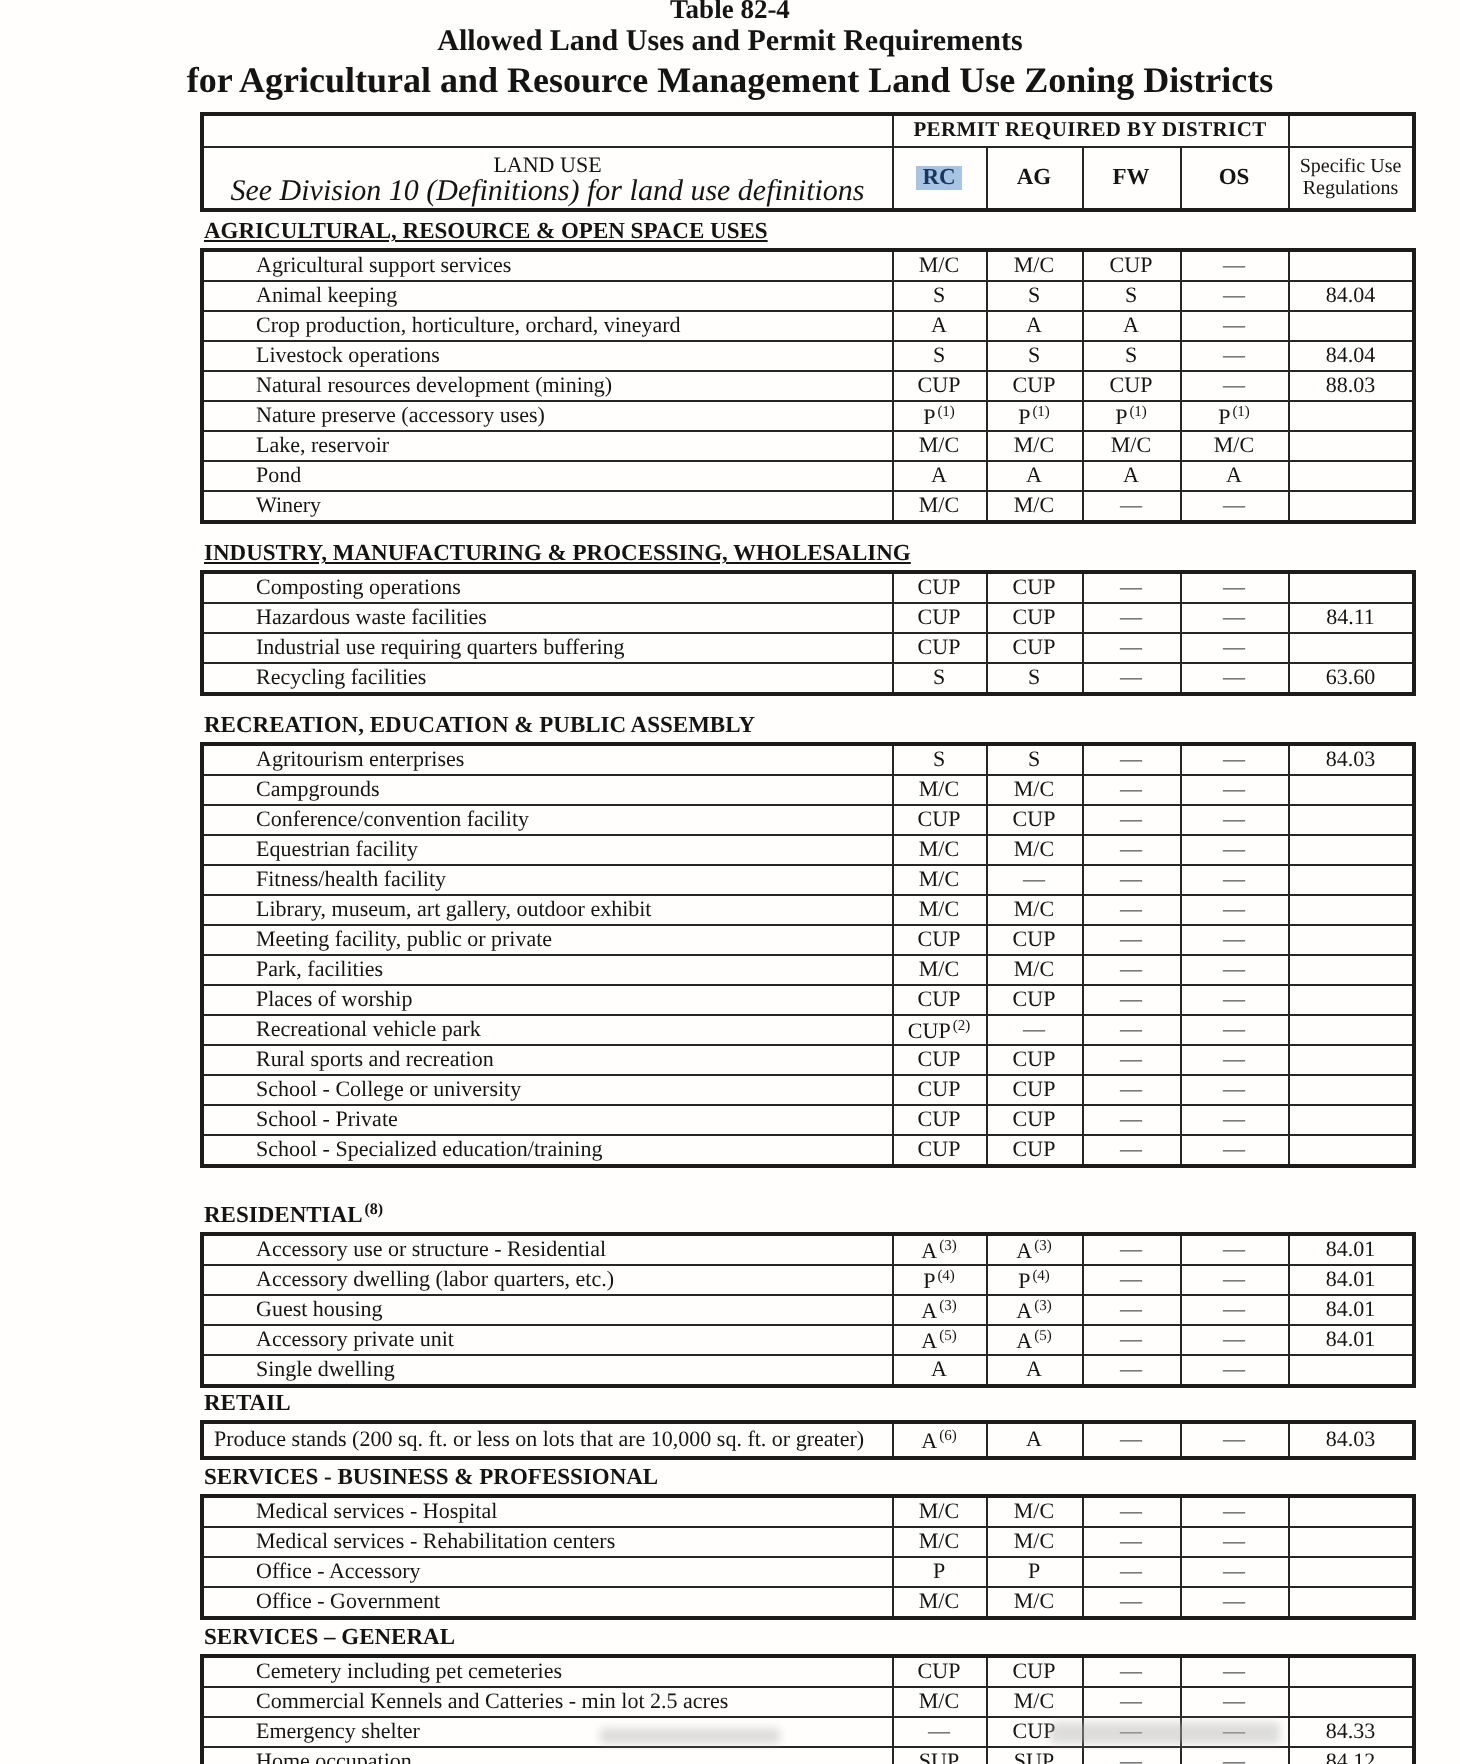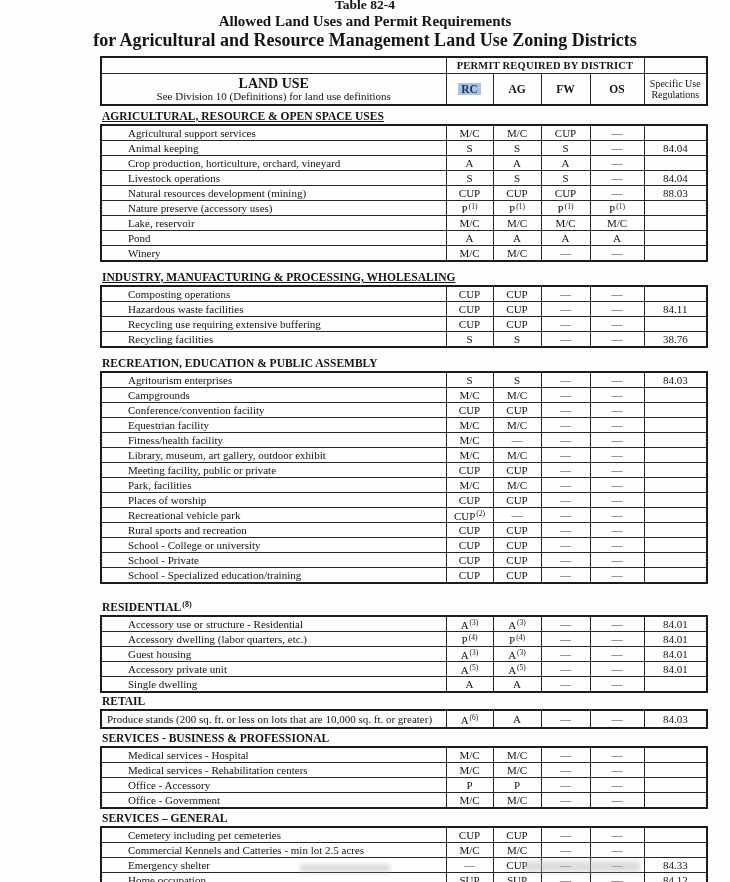--- a/index.html
+++ b/index.html
@@ -15,22 +15,22 @@
   
   .tablezone{margin-left:100px;width:608px;margin-top:6px;}
   table{border-collapse:collapse;table-layout:fixed;width:606px;}
   table.head,table.grid{border:2px solid #1c1c1c;}
   td{border:1px solid #262626;font-size:11px;padding:0 2px;overflow:hidden;vertical-align:middle;}
   
   .banner-row td{height:15px;}
   .banner{font-weight:bold;text-align:center;font-size:10.5px;letter-spacing:.2px;}
   .colhead-row td{height:30px;}
   .landuse-h{text-align:center;}
-  .lu-title{font-weight:bold;font-size:14px;line-height:13px;}
-  .lu-sub{font-size:11px;line-height:12px;}
+  .lu-title{font-weight:normal;font-size:11px;line-height:13px;}
+  .lu-sub{font-style:italic;font-size:15px;line-height:12px;}
   .district{font-weight:bold;text-align:center;font-size:11.5px;}
   .hl{background:#a9c4e2;color:#17365d;padding:0 3px;}
   .spec-h{font-weight:normal;font-size:10px;text-align:center;line-height:11px;padding:0 1px;}
   
   .section-title{font-weight:bold;font-size:11.5px;line-height:13px;margin:0 0 1px 2px;}
   .section-title .u{text-decoration:underline;text-underline-offset:1px;}
   sup{font-size:7.5px;vertical-align:4px;margin-left:1px;}
   .section-title sup{font-size:8px;vertical-align:4px;}
   table.grid td{height:14px;}
   td.use{padding-left:26px;}
@@ -194,34 +194,34 @@
             </tr>
             <tr>
               <td class="use">Hazardous waste facilities</td>
               <td class="ctr">CUP</td>
               <td class="ctr">CUP</td>
               <td class="ctr dash">—</td>
               <td class="ctr dash">—</td>
               <td class="ctr reg">84.11</td>
             </tr>
             <tr>
-              <td class="use">Recycling use requiring extensive buffering</td>
+              <td class="use">Industrial use requiring quarters buffering</td>
               <td class="ctr">CUP</td>
               <td class="ctr">CUP</td>
               <td class="ctr dash">—</td>
               <td class="ctr dash">—</td>
               <td class="ctr reg"></td>
             </tr>
             <tr>
               <td class="use">Recycling facilities</td>
               <td class="ctr">S</td>
               <td class="ctr">S</td>
               <td class="ctr dash">—</td>
               <td class="ctr dash">—</td>
-              <td class="ctr reg">38.76</td>
+              <td class="ctr reg">63.60</td>
             </tr>
           </tbody>
         </table>
         <div class="section-title" style="margin-top: 9px;"><span>RECREATION, EDUCATION &amp; PUBLIC ASSEMBLY</span></div>
         <table class="grid">
           <colgroup>
             <col style="width: 345px;">
             <col style="width: 47px;">
             <col style="width: 48px;">
             <col style="width: 49px;">

